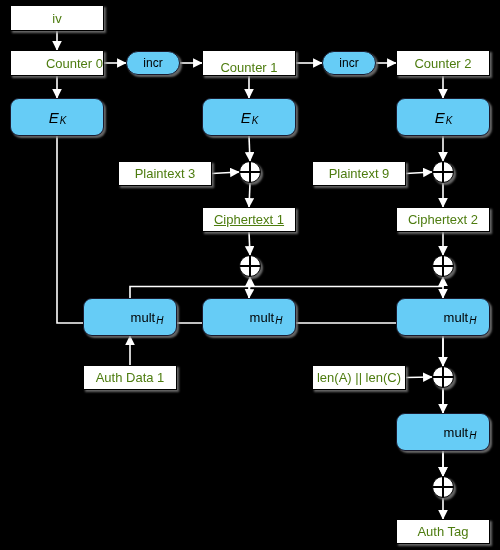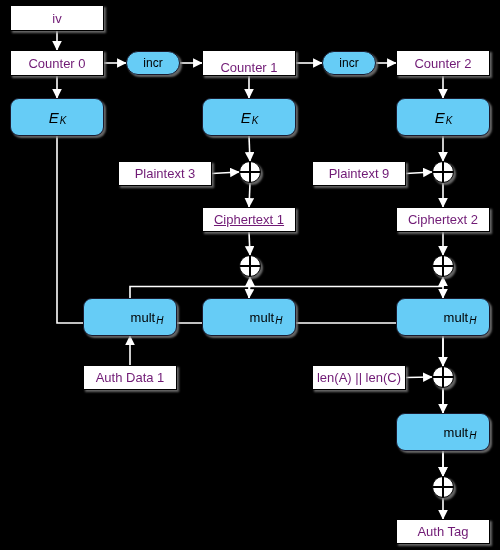--- a/index.html
+++ b/index.html
@@ -21,21 +21,21 @@
     display: flex;
     align-items: center;
     justify-content: center;
     text-align: center;
     z-index: 3;
   }
   
   .rect {
     background: #ffffff;
     border: 1px solid #000000;
-    color: #701a75;
+    color: #4d7c0f;
     font-size: 13px;
     box-shadow: 2px 2px 2px rgba(120,120,120,0.85);
   }
   
   .blue {
     background: #66ccf6;
     border: 1px solid #1a1a2e;
     color: #000000;
     font-size: 13px;
     border-radius: 9px;
@@ -133,21 +133,21 @@
         <polyline points="406,377.5 432,377" marker-end="url(#arrowhead)"></polyline>
         <polyline points="443,388 443,413" marker-end="url(#arrowhead)"></polyline>
         <polyline points="443,451 443,476" marker-end="url(#arrowhead)"></polyline>
         <polyline points="57,136 57,323 443,323 443,476" marker-end="url(#arrowhead)"></polyline>
         <polyline points="443,498 443,519" marker-end="url(#arrowhead)"></polyline>
       </g>
   </svg>
 <div class="node rect" style="left: 10px; top: 5px; width: 94px; height: 26px;">
       <span>iv</span>
     </div>
-    <div class="node rect" style="left: 10px; top: 50px; width: 94px; height: 26px;">
+    <div class="node rect" style="left: 10px; top: 50px; width: 94px; height: 26px; justify-content: flex-end;">
       <span>Counter 0</span>
     </div>
     <div class="node blue pill" style="left: 126px; top: 51px; width: 54px; height: 24px;">
       <span>incr</span>
     </div>
     <div class="node rect" style="left: 202px; top: 50px; width: 94px; height: 26px; align-items: flex-end;">
       <span>Counter 1</span>
     </div>
     <div class="node blue pill" style="left: 322px; top: 51px; width: 54px; height: 24px;">
       <span>incr</span>

